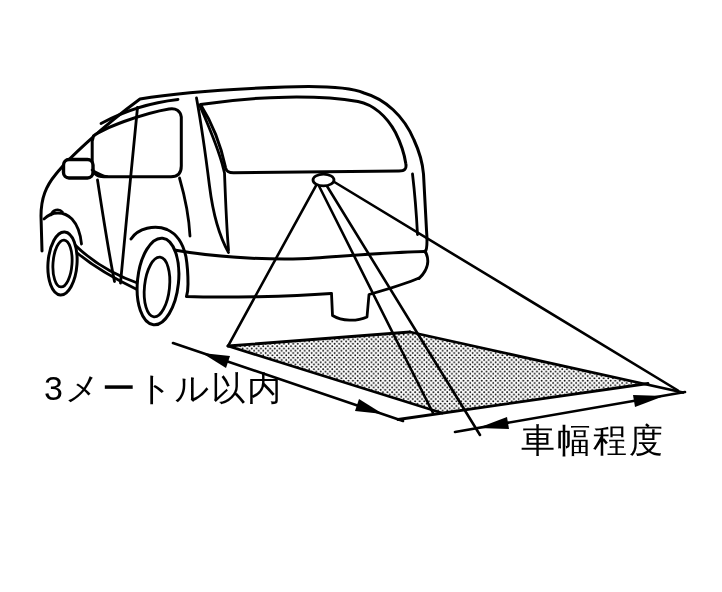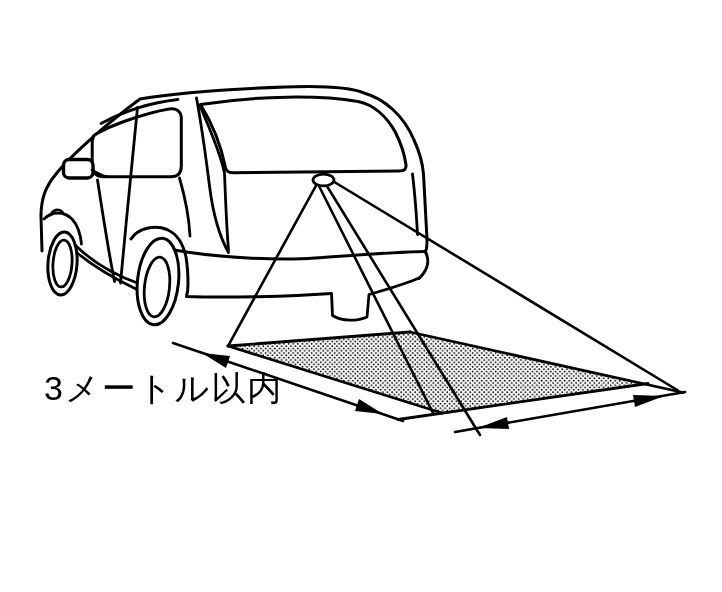--- a/index.html
+++ b/index.html
@@ -143,14 +143,15 @@
 
     <g>
       <path d="M 455,432 L 685,392" stroke="#000000" stroke-width="2.6" stroke-linecap="round"></path>
       <polygon points="478,428 509,429 507,417" fill="#000000"></polygon>
       <polygon points="664,396 635,407 633,395" fill="#000000"></polygon>
     </g>
   </svg>
 
   <div id="label-distance" class="jp-label">3メートル以内</div>
 
+  <div id="label-width" class="jp-label">車幅程度</div>
 
 </div>
 
 </body></html>

